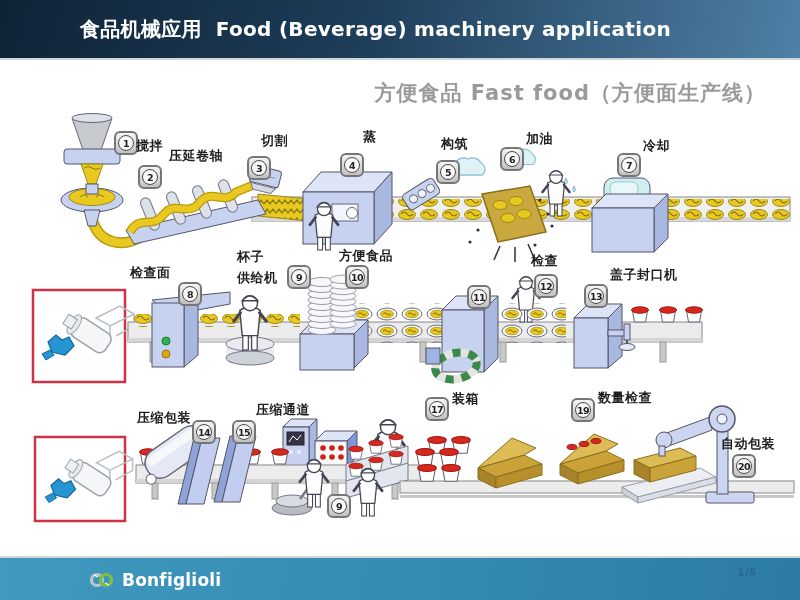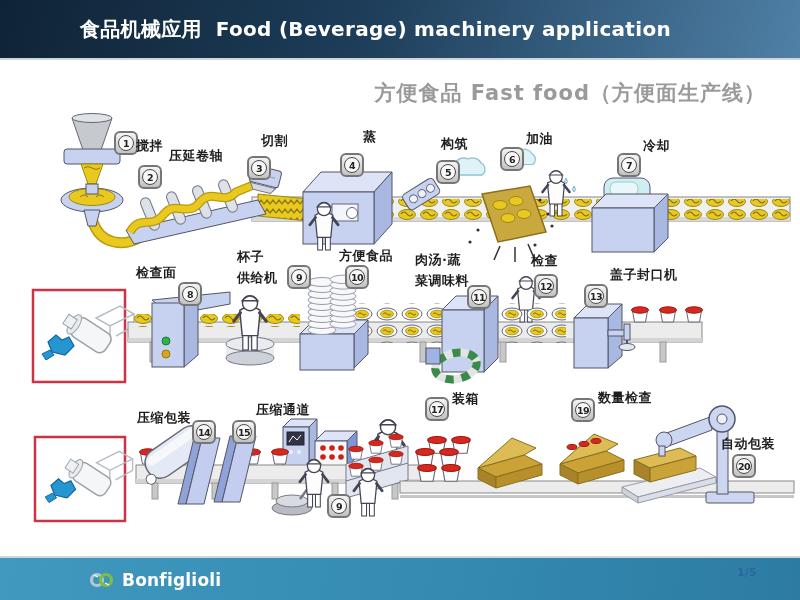--- a/index.html
+++ b/index.html
@@ -408,35 +408,33 @@
         <span>6</span>
       </div>
     <div class="step-label" style="left:526px;top:129px">加油</div>
     <div class="badge" style="left:617px;top:153px">
         <span>7</span>
       </div>
     <div class="step-label" style="left:643px;top:136px">冷却</div>
     <div class="badge" style="left:178px;top:282px">
         <span>8</span>
       </div>
-    <div class="step-label" style="left:136px;top:263px">检查面</div>
+    <div class="step-label" style="left:130px;top:263px">检查面</div>
     <div class="badge" style="left:287px;top:265px">
         <span>9</span>
       </div>
     <div class="step-label" style="left:237px;top:247px">杯子
 供给机</div>
     <div class="badge" style="left:345px;top:265px">
         <span>10</span>
       </div>
     <div class="step-label" style="left:339px;top:246px">方便食品</div>
     <div class="badge" style="left:467px;top:285px">
         <span>11</span>
       </div>
-    <div class="step-label" style="left:415px;top:250px">肉汤·蔬
-菜调味料</div>
     <div class="badge" style="left:534px;top:274px">
         <span>12</span>
       </div>
     <div class="step-label" style="left:531px;top:251px">检查</div>
     <div class="badge" style="left:584px;top:284px">
         <span>13</span>
       </div>
     <div class="step-label" style="left:610px;top:265px">盖子封口机</div>
     <div class="badge" style="left:192px;top:420px">
         <span>14</span>

